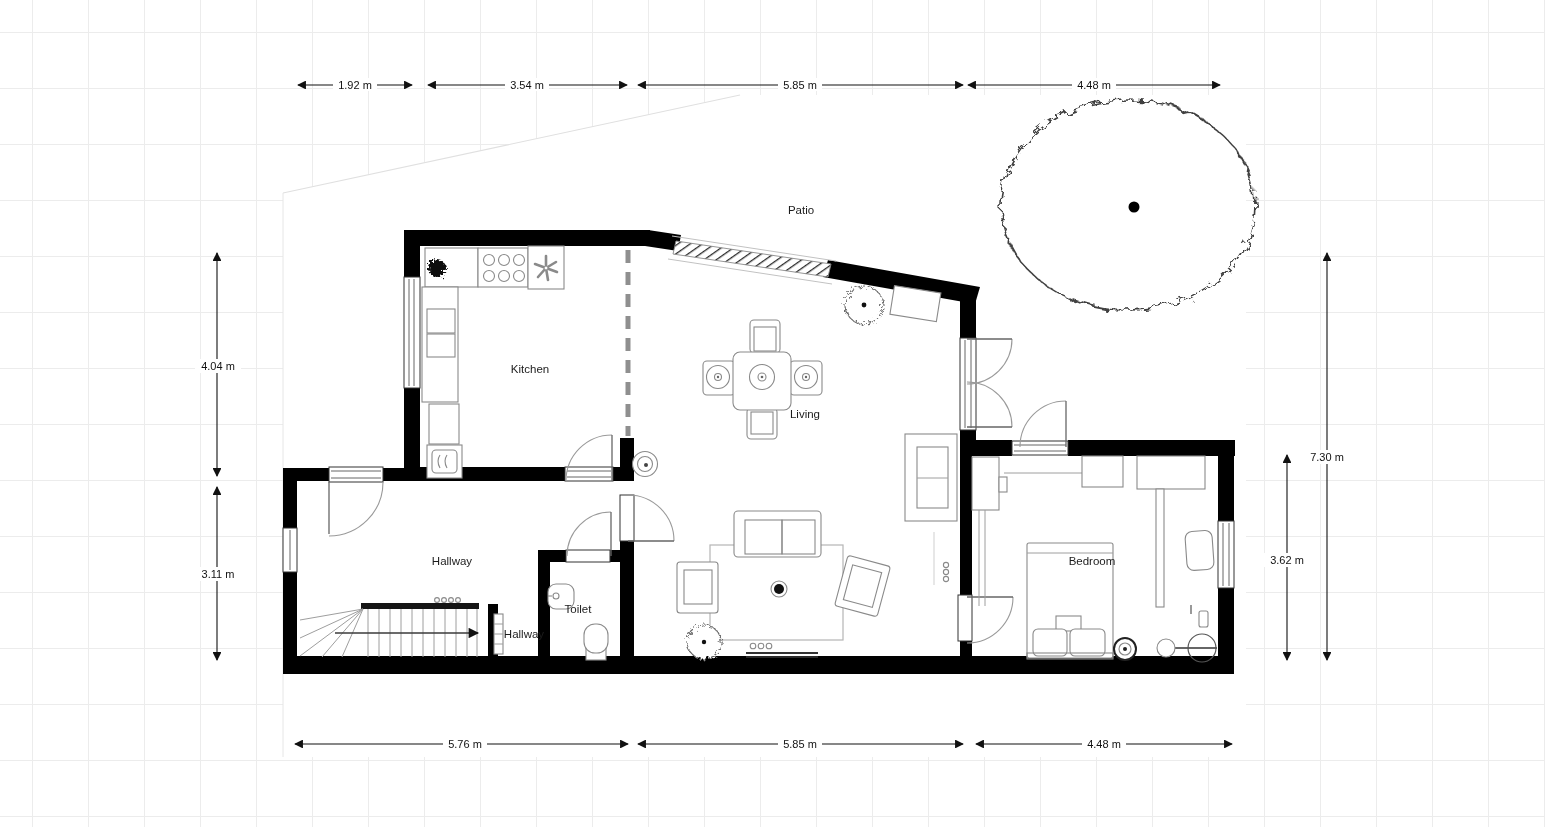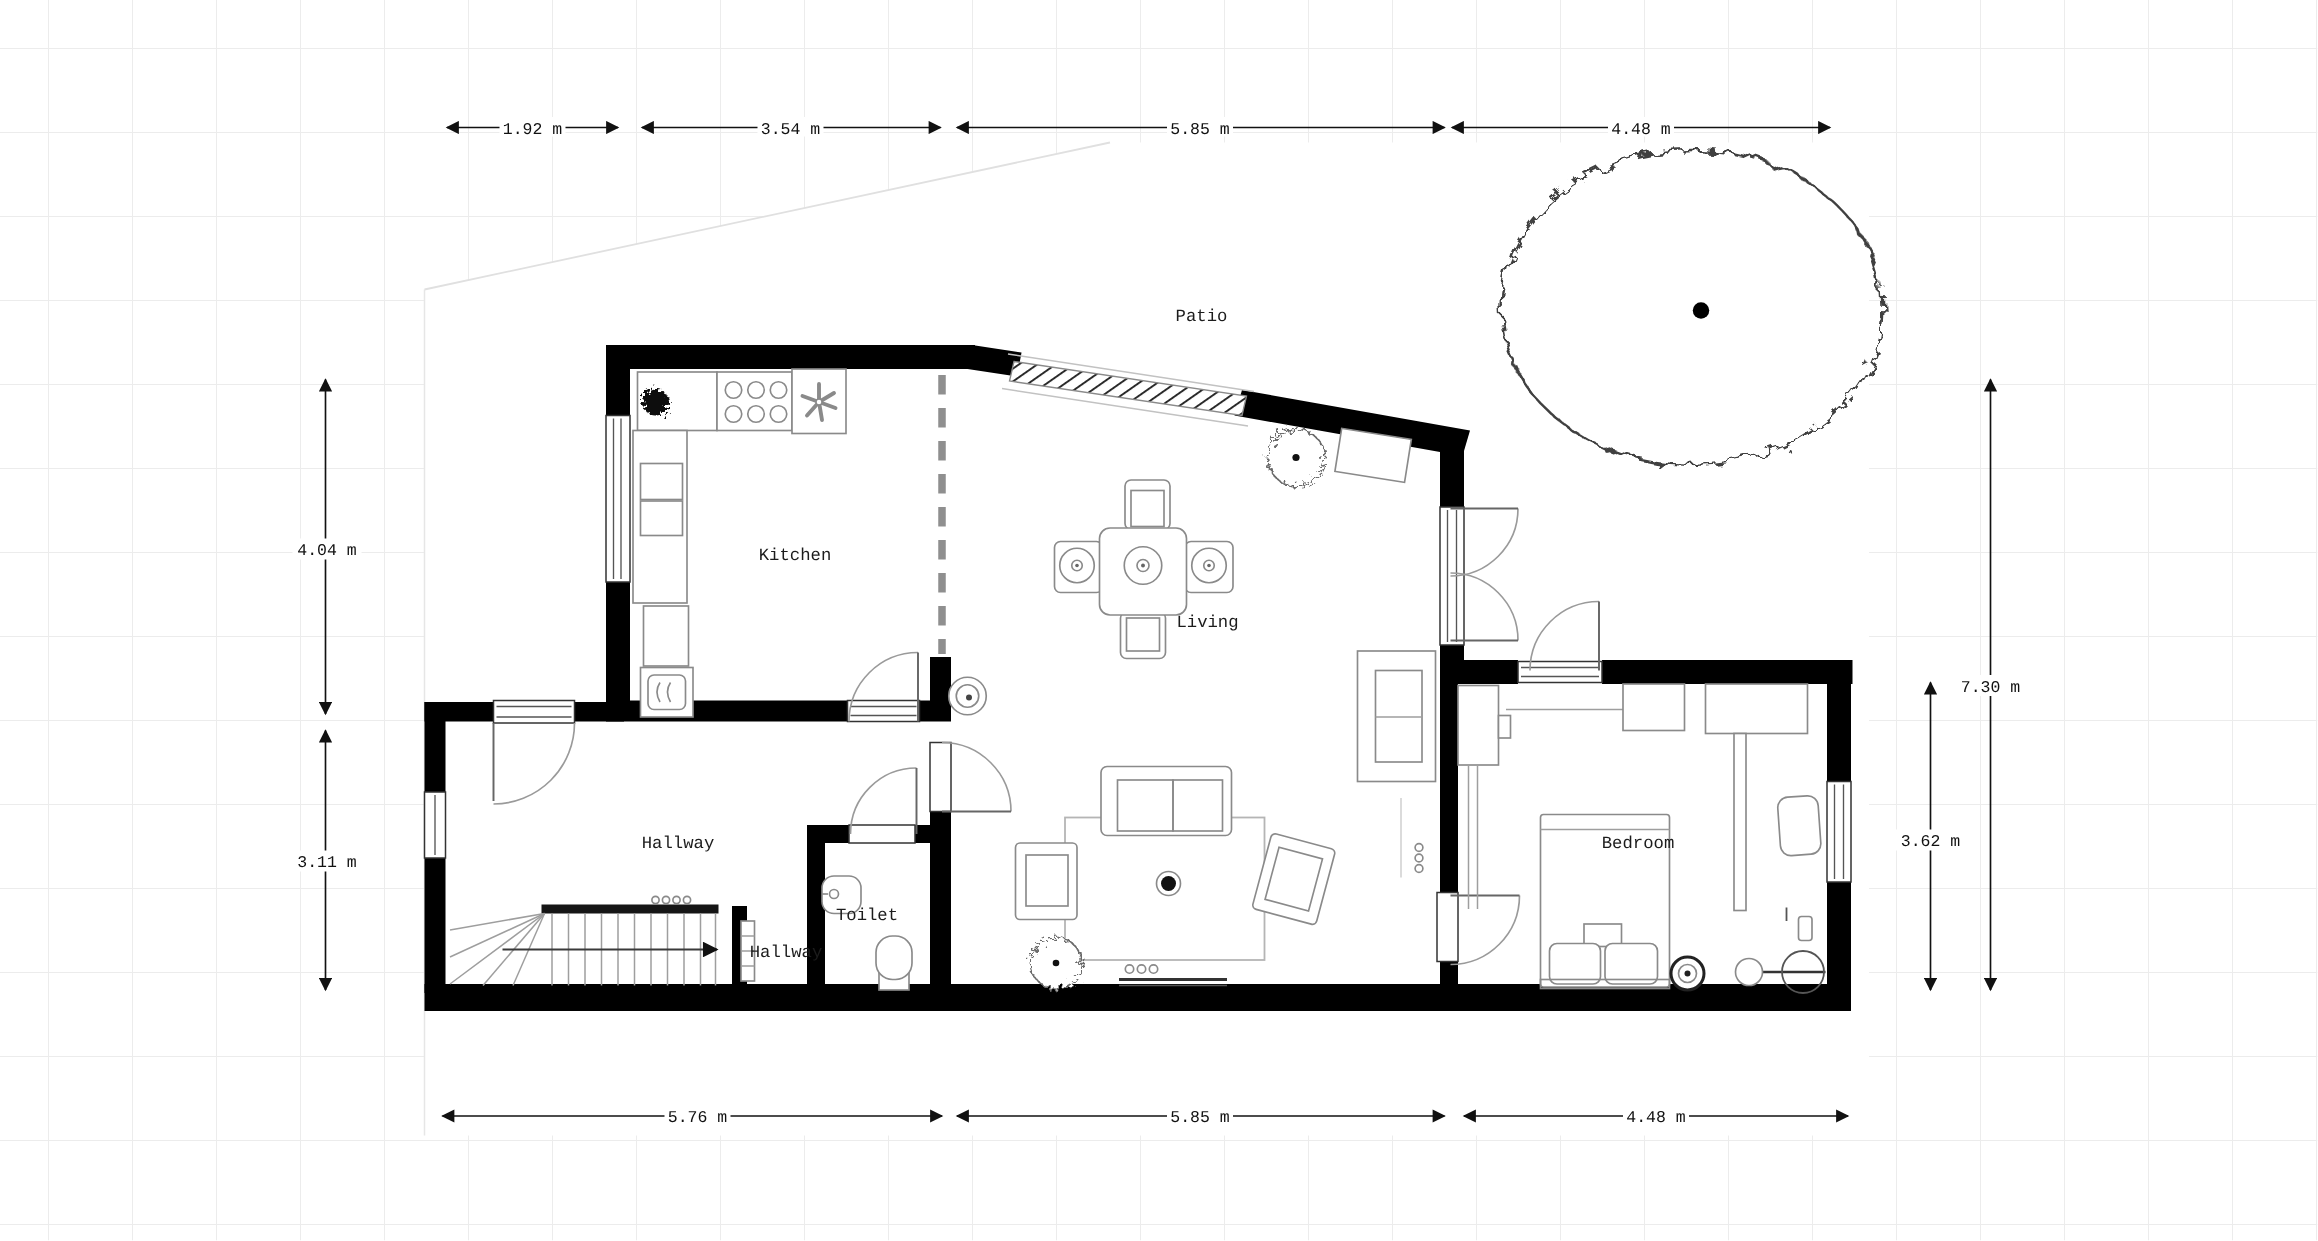--- a/index.html
+++ b/index.html
@@ -4,21 +4,21 @@
 <style>
   html,body{margin:0;padding:0;background:#fff;}
   #canvas{
     position:relative;width:1545px;height:827px;overflow:hidden;
     background-color:#ffffff;
     background-image:
       linear-gradient(#ececec 1px, transparent 1px),
       linear-gradient(90deg, #ececec 1px, transparent 1px);
     background-size:56px 56px;
     background-position:32px 32px;
-    font-family:Liberation Mono, monospace;
+    font-family:Liberation Sans, sans-serif;
   }
   svg{position:absolute;left:0;top:0;}
   .room-label{font-size:11.5px;fill:#1c1c1c;}
   .dim-label{font-size:11px;fill:#111;}
   .dim-line{stroke:#111;stroke-width:1.1;}
   .wall{fill:#000;}
   .furn{stroke:#8a8a8a;stroke-width:1.1;fill:#fff;}
   .furn-n{stroke:#8a8a8a;stroke-width:1.1;fill:none;}
   .thin{stroke:#9e9e9e;stroke-width:1;fill:none;}
   .arc{stroke:#9a9a9a;stroke-width:1.1;fill:none;}

